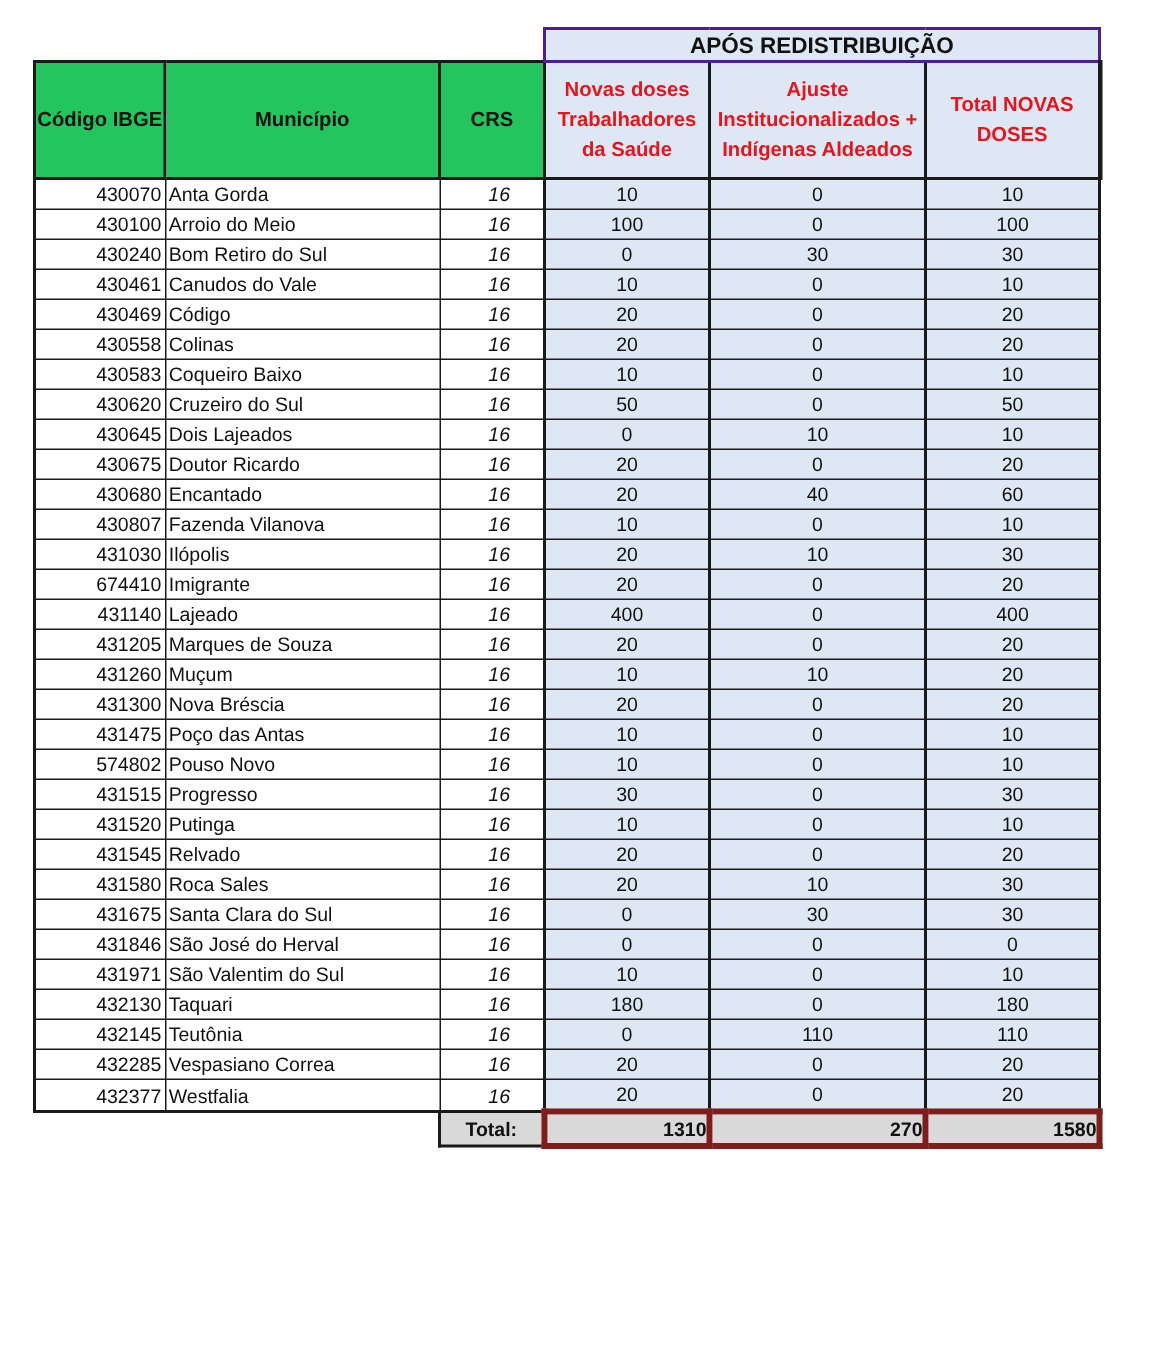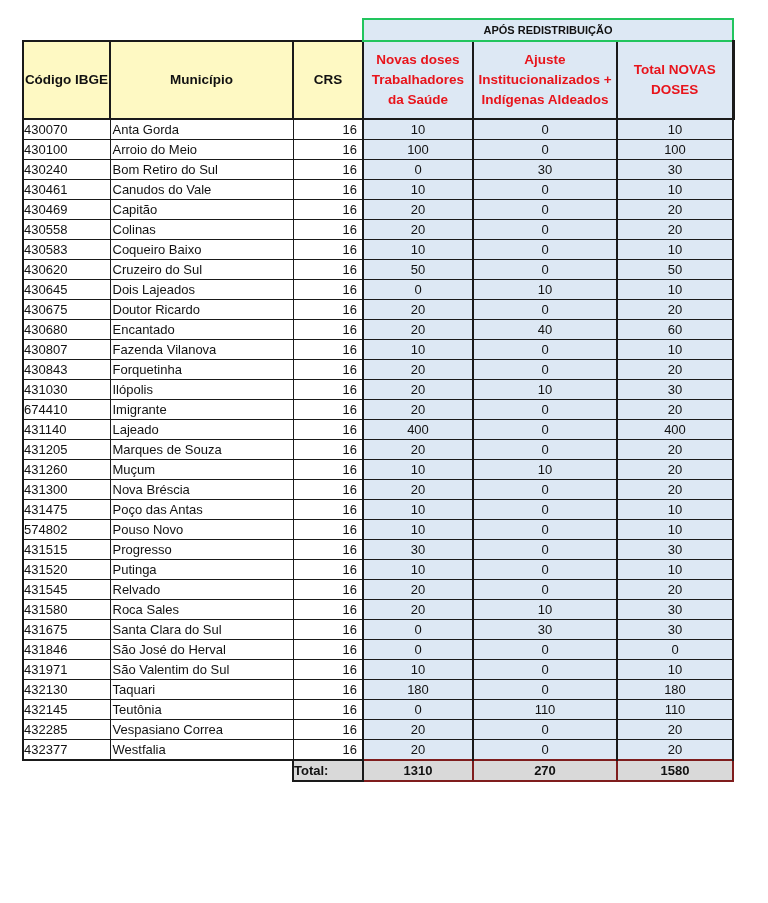--- a/index.html
+++ b/index.html
@@ -10,37 +10,37 @@
   td, th { padding: 0; font-size: 13px; line-height: 19px; height: 19px; overflow: hidden; white-space: nowrap; }
   .c-code { width: 87px; }
   .c-mun { width: 183px; }
   .c-crs { width: 70px; }
   .c-nov { width: 110px; }
   .c-aju { width: 144px; }
   .c-tot { width: 116px; }
 
   .band td { height: 20px; }
   .band .blank { border: none; background: #fff; }
-  .band .after { border: 2px solid #22c55e; background: #dde8f4; text-align: center; font-weight: bold; font-size: 11px; }
+  .band .after { border: 2px solid #4c1d95; background: #dde8f4; text-align: center; font-weight: bold; font-size: 15px; }
 
   .hdr th { height: 76px; border: 2px solid #1a1a1a; font-weight: bold; font-size: 13.5px; line-height: 20px; white-space: normal; }
-  .hdr th.w { background: #fef9c3; color: #111; }
+  .hdr th.w { background: #22c55e; color: #111; }
   .hdr th.b { background: #dde8f4; color: #e8141b; }
   .hdr th.tot-h { border-right: 3px solid #1a1a1a; }
 
   tbody.rows td { border: 1px solid #1a1a1a; }
-  tbody.rows td.code { padding-right: 2px; border-left: 2px solid #1a1a1a; }
+  tbody.rows td.code { text-align: right; padding-right: 2px; border-left: 2px solid #1a1a1a; }
   tbody.rows td.mun { text-align: left; padding-left: 2px; margin-left: 10px; }
-  tbody.rows td.crs { text-align: right; padding-right: 5px; border-right: 2px solid #1a1a1a; }
+  tbody.rows td.crs { text-align: right; padding-right: 22px; border-right: 2px solid #1a1a1a; font-style: italic; }
   tbody.rows td.v { background: #dde8f4; text-align: center; border-left: 2px solid #1a1a1a; border-right: 2px solid #1a1a1a; }
 
   .total td { height: 19px; }
   .total .blank { border: none; border-top: 2px solid #1a1a1a; }
-  .total .lbl { background: #d9d9d9; border: 2px solid #1a1a1a; text-align: left; font-weight: bold; }
-  .total .tv { background: #d9d9d9; border: 2px solid #7f1d1d; text-align: center; font-weight: bold; }
+  .total .lbl { background: #d9d9d9; border: 2px solid #1a1a1a; text-align: center; font-weight: bold; }
+  .total .tv { background: #d9d9d9; border: 4px solid #7f1d1d; text-align: right; font-weight: bold; }
 </style>
 </head>
 <body>
 
 <div class="sheet">
   <table>
     <colgroup>
       <col class="c-code">
         <col class="c-mun">
         <col class="c-crs">
@@ -90,21 +90,21 @@
         <tr>
           <td class="code">430461</td>
           <td class="mun">Canudos do Vale</td>
           <td class="crs">16</td>
           <td class="v">10</td>
           <td class="v">0</td>
           <td class="v">10</td>
         </tr>
         <tr>
           <td class="code">430469</td>
-          <td class="mun">Capitão</td>
+          <td class="mun">Código</td>
           <td class="crs">16</td>
           <td class="v">20</td>
           <td class="v">0</td>
           <td class="v">20</td>
         </tr>
         <tr>
           <td class="code">430558</td>
           <td class="mun">Colinas</td>
           <td class="crs">16</td>
           <td class="v">20</td>
@@ -151,28 +151,20 @@
           <td class="v">40</td>
           <td class="v">60</td>
         </tr>
         <tr>
           <td class="code">430807</td>
           <td class="mun">Fazenda Vilanova</td>
           <td class="crs">16</td>
           <td class="v">10</td>
           <td class="v">0</td>
           <td class="v">10</td>
-        </tr>
-        <tr>
-          <td class="code">430843</td>
-          <td class="mun">Forquetinha</td>
-          <td class="crs">16</td>
-          <td class="v">20</td>
-          <td class="v">0</td>
-          <td class="v">20</td>
         </tr>
         <tr>
           <td class="code">431030</td>
           <td class="mun">Ilópolis</td>
           <td class="crs">16</td>
           <td class="v">20</td>
           <td class="v">10</td>
           <td class="v">30</td>
         </tr>
         <tr>

